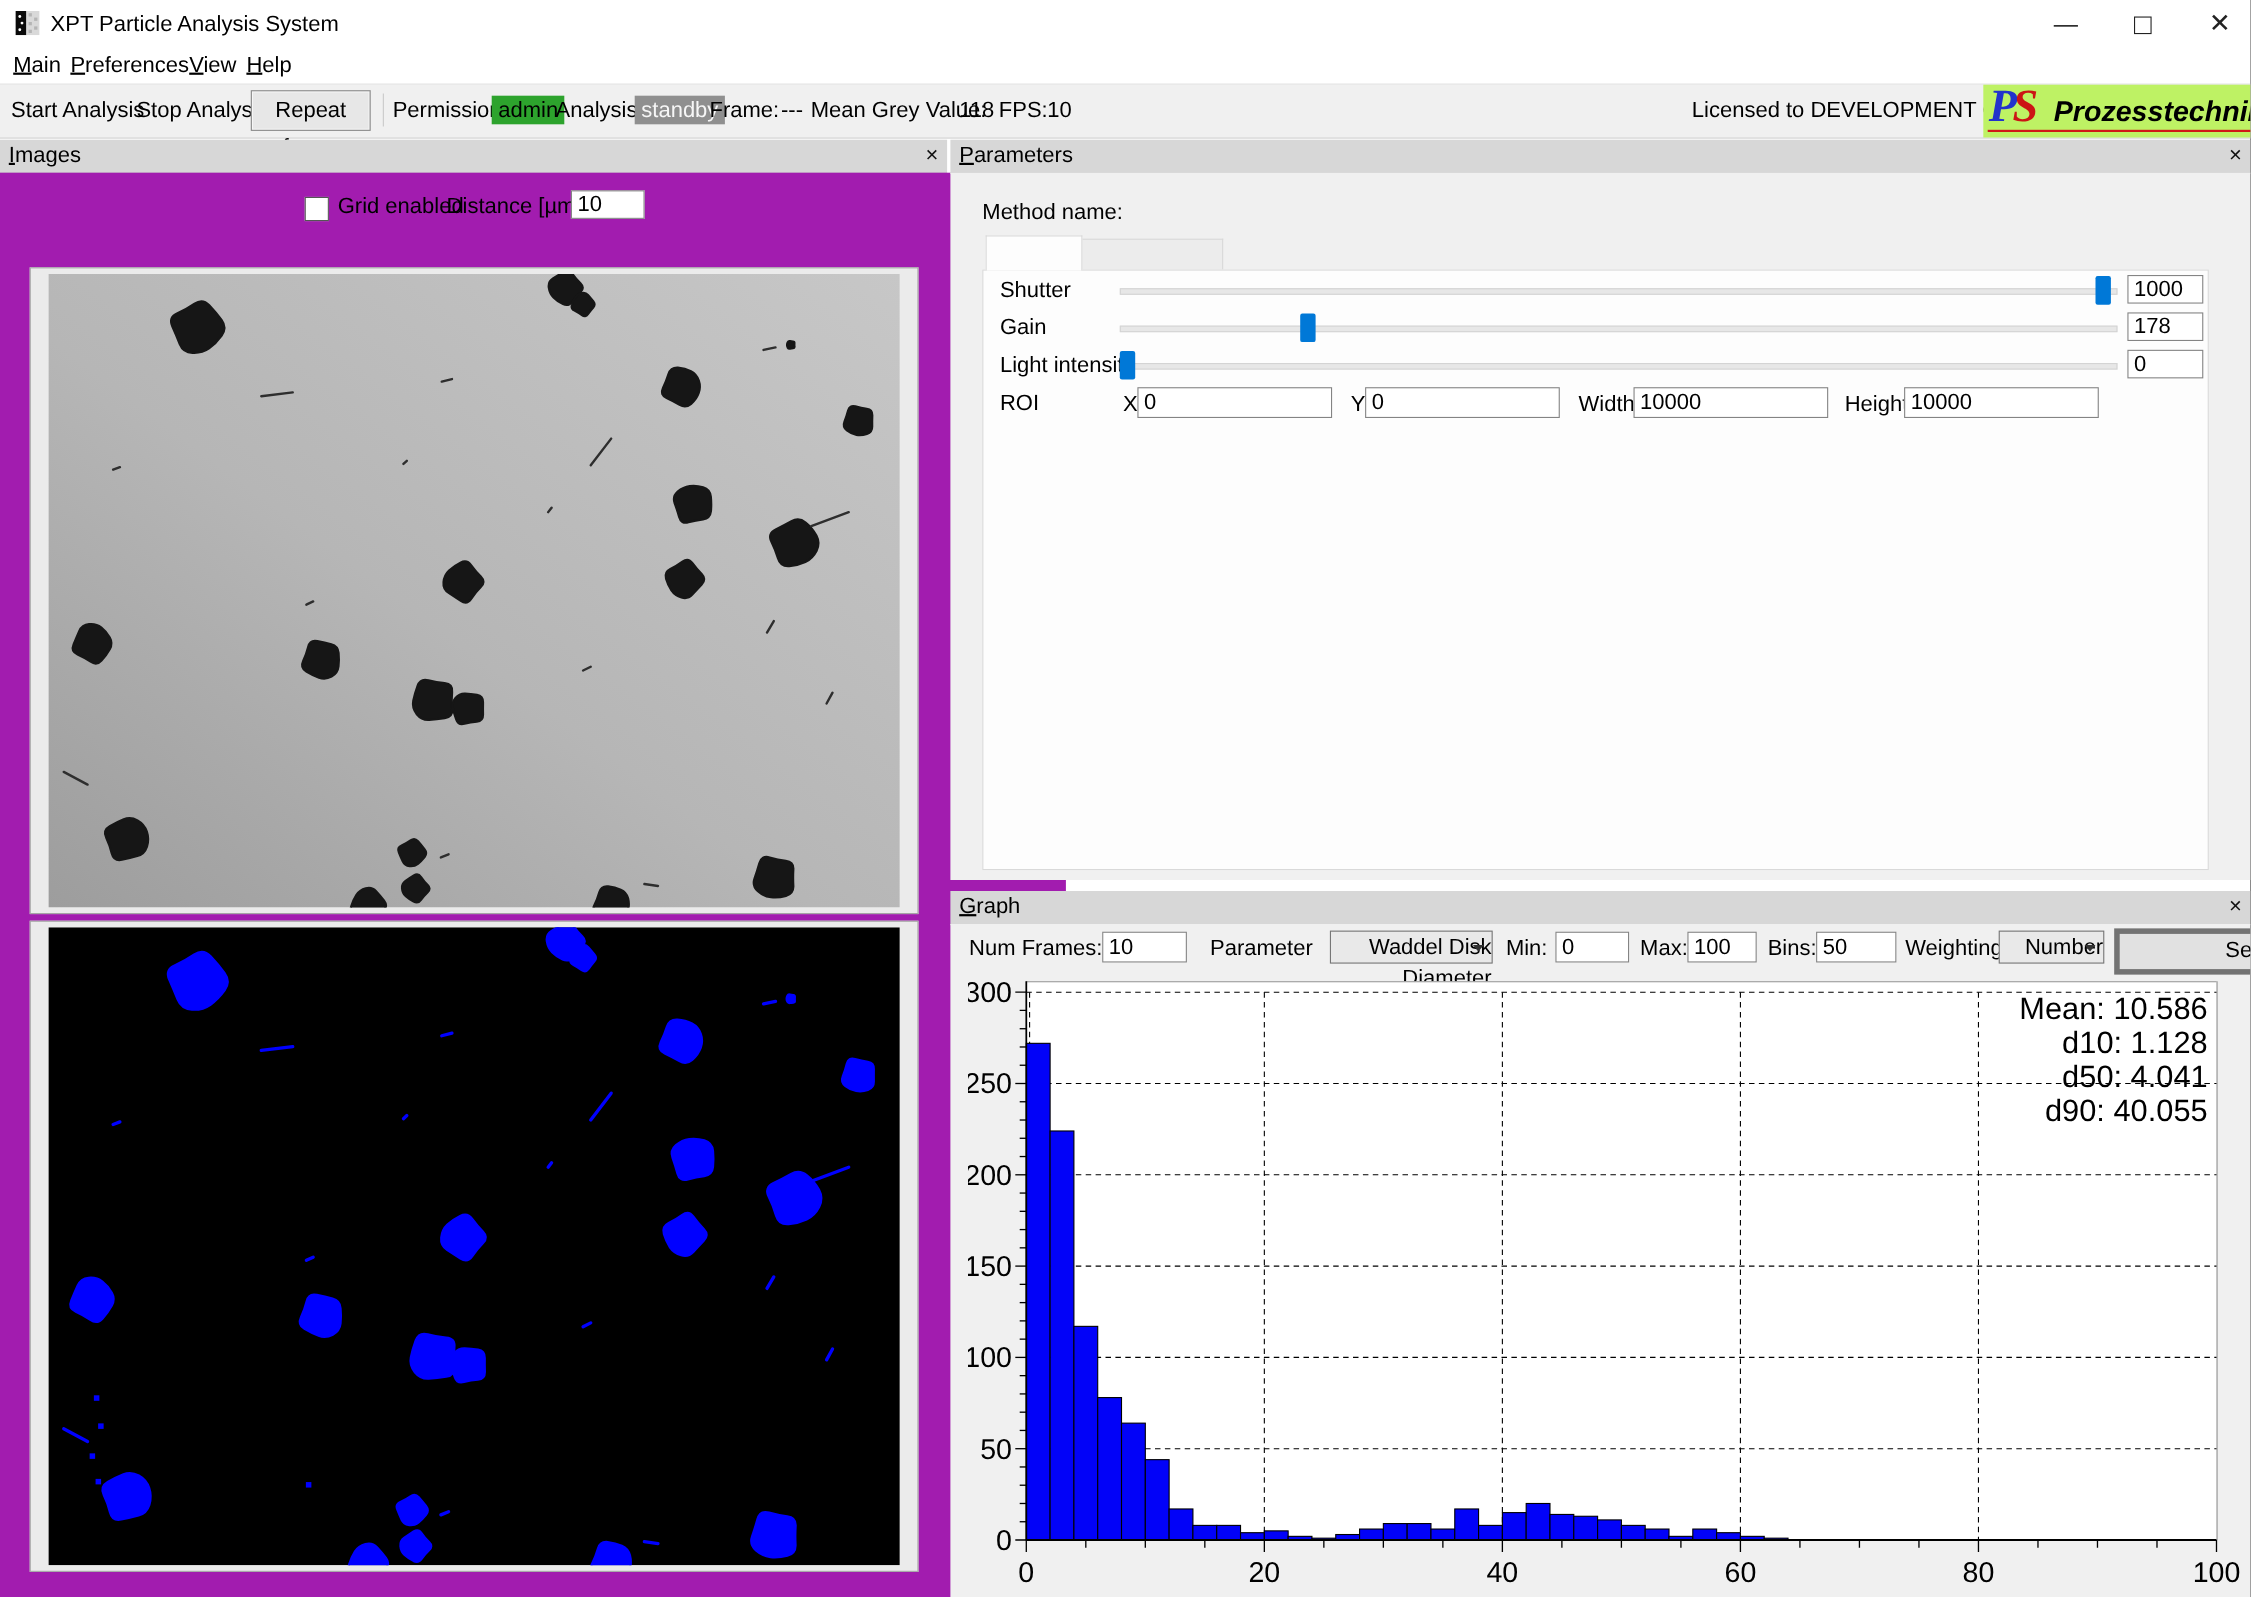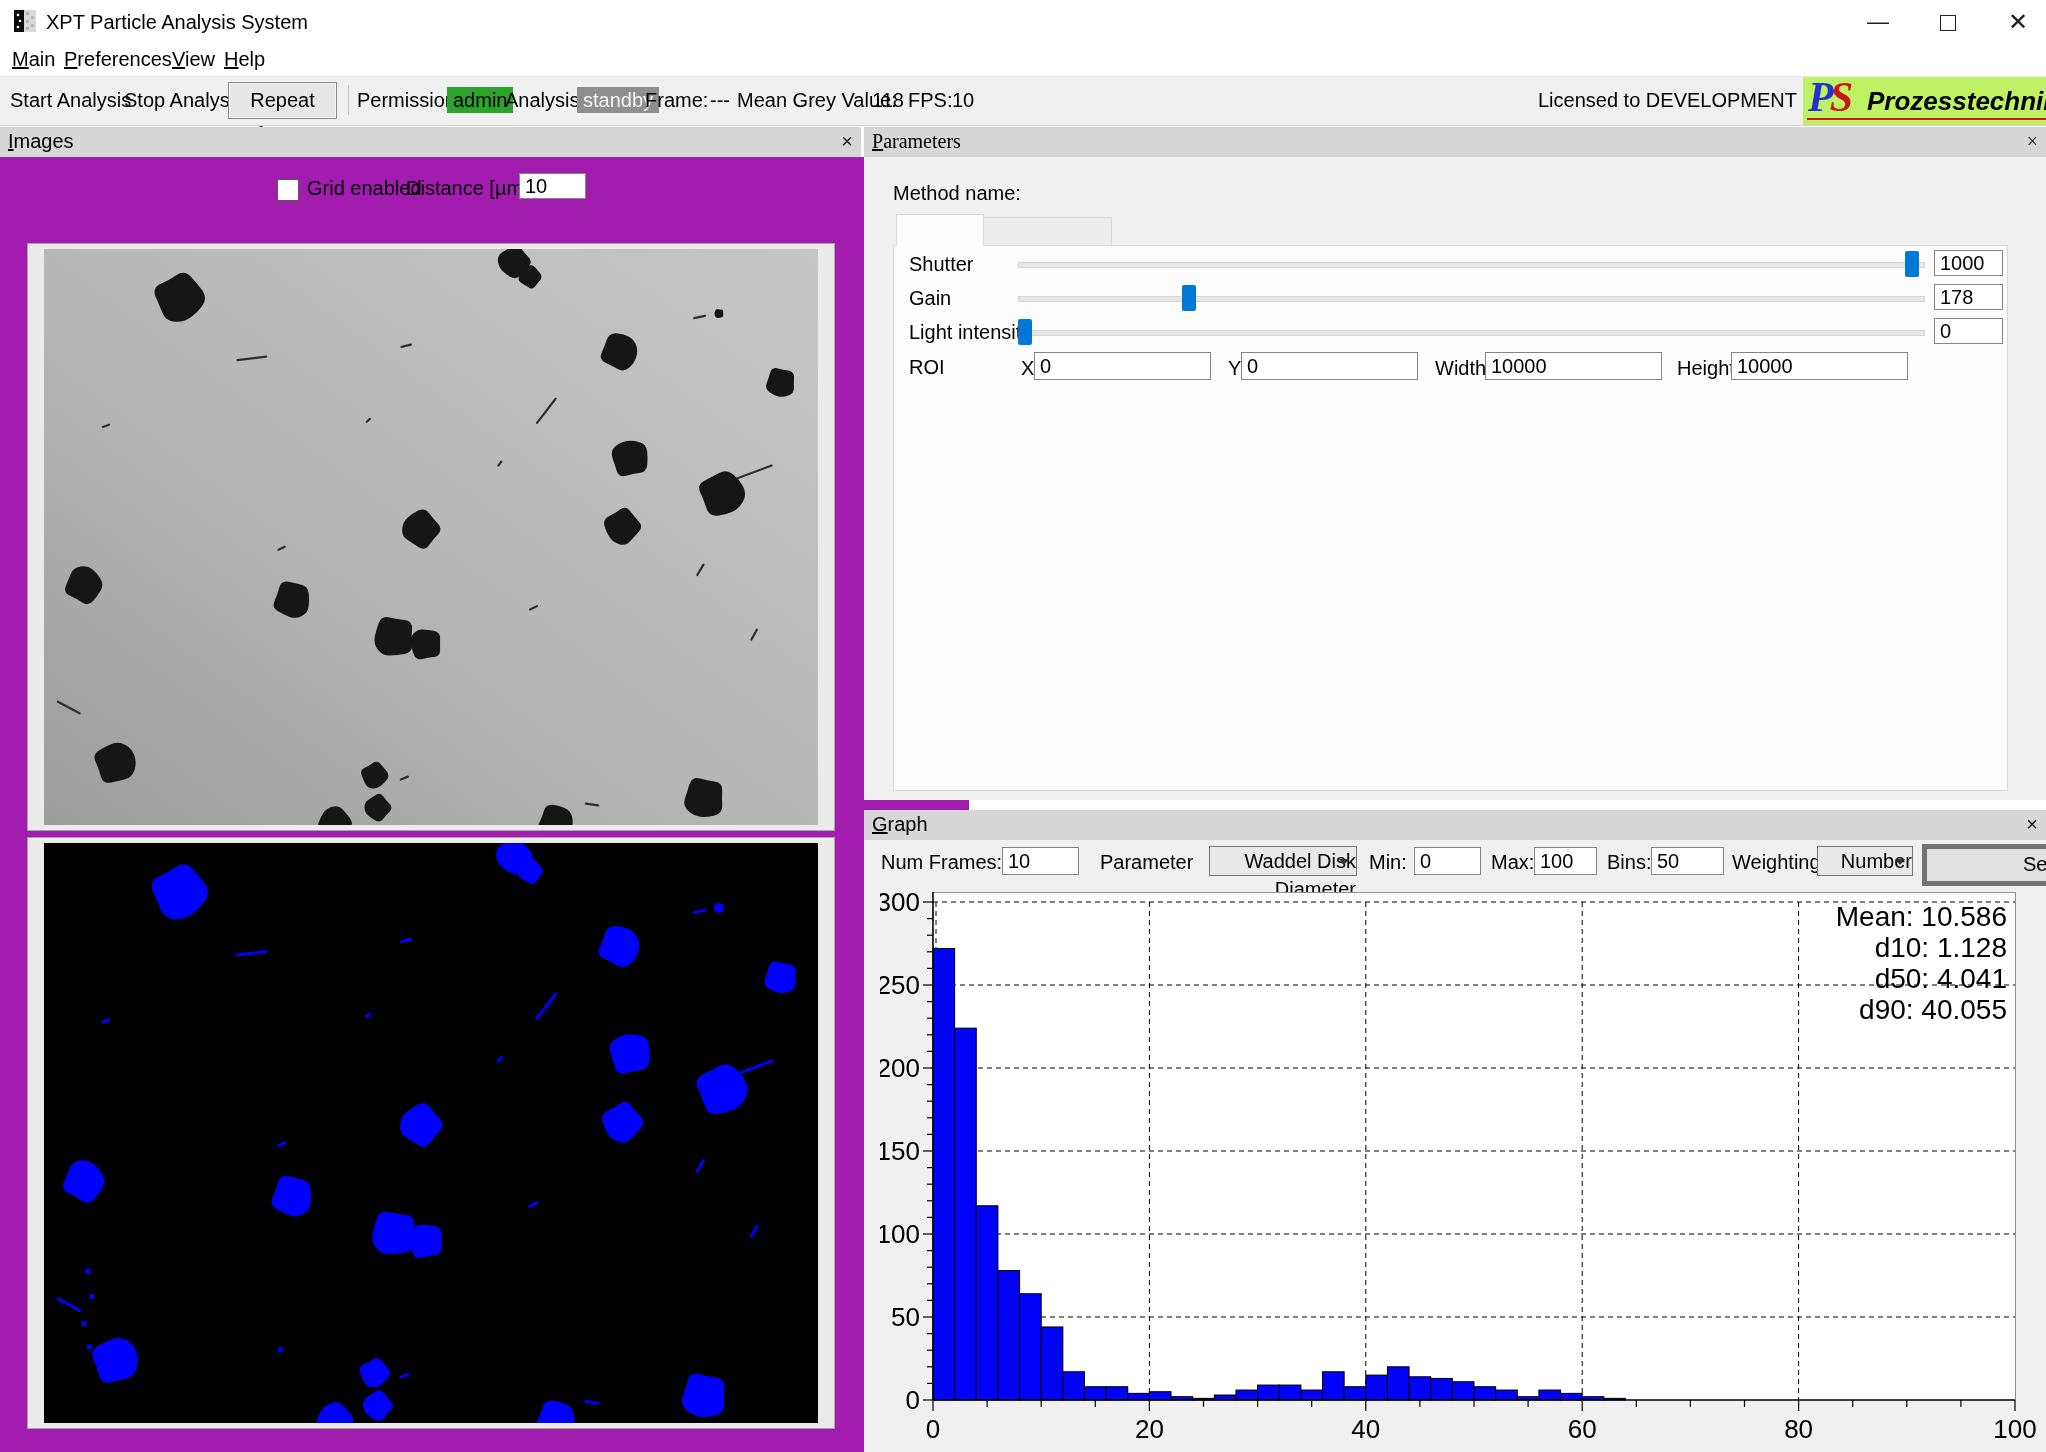--- a/index.html
+++ b/index.html
@@ -33,21 +33,21 @@
   #logo-box{position:absolute;left:1788px;top:0;width:302px;height:48px;background:#bef264;margin-left:15px;}
   #logo-ps{position:absolute;left:5px;top:-4px;font-size:42px;font-weight:bold;font-style:italic;
            font-family:"Liberation Serif",serif;letter-spacing:-4px;}
   #logo-text{position:absolute;left:64px;top:9px;font-size:26px;font-weight:bold;font-style:italic;white-space:nowrap;}
   #logo-underline{position:absolute;left:4px;bottom:5px;width:246px;height:2px;background:#d01818;}
   
   .panel-header{background:#d7d7d7;border-bottom:1px solid #bdbdbd;height:30px;}
   .panel-title{position:absolute;left:8px;top:0;height:30px;line-height:29px;font-size:20px;}
   .panel-close{position:absolute;right:8px;top:0;height:30px;line-height:28px;font-size:20px;color:#111;cursor:default;}
   #images-header{left:0;top:127px;width:861px;}
-  #params-header{left:864px;top:127px;width:1182px;font-family:Liberation Serif, serif;}
+  #params-header{left:864px;top:127px;width:1182px;}
   #graph-header{left:864px;top:810px;width:1182px;}
   #images-body{left:0;top:157px;width:969px;height:1295px;background:#a21caf;}
   #params-body{left:864px;top:157px;width:1182px;height:643px;background:#f0f0f0;}
   #graph-body{left:864px;top:840px;width:1182px;height:612px;background:#f0f0f0;}
   
   #grid-checkbox{position:absolute;left:277px;top:22px;width:20px;height:20px;background:#fff;border:1px solid #555;}
   #grid-label{position:absolute;left:307px;top:20px;font-size:20px;}
   #distance-label{position:absolute;left:406px;top:20px;font-size:20px;}
   #distance-input{position:absolute;left:519px;top:16px;width:60px;height:24px;border:1px solid #848484;
                   font-size:20px;font-family:inherit;padding:0 0 0 5px;}

